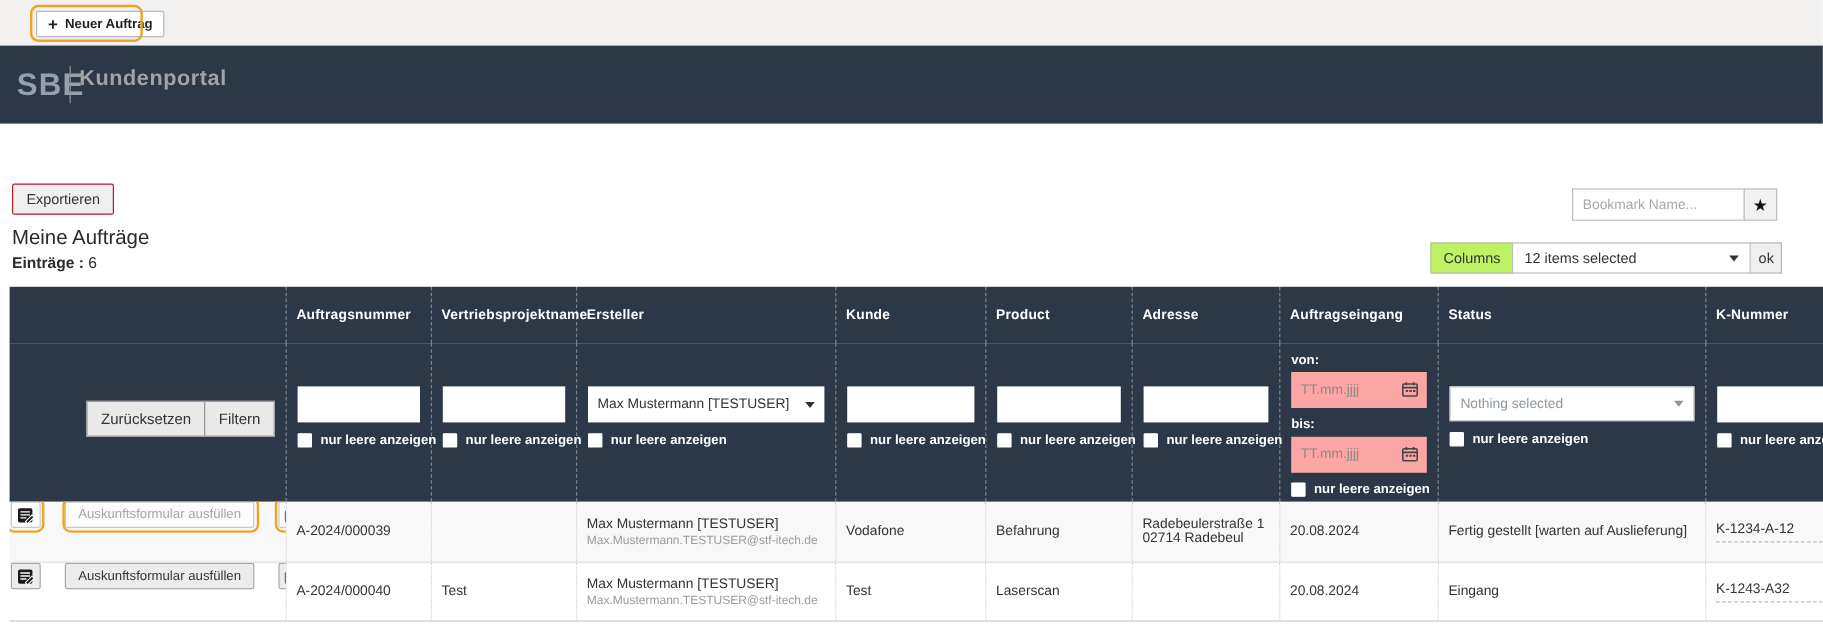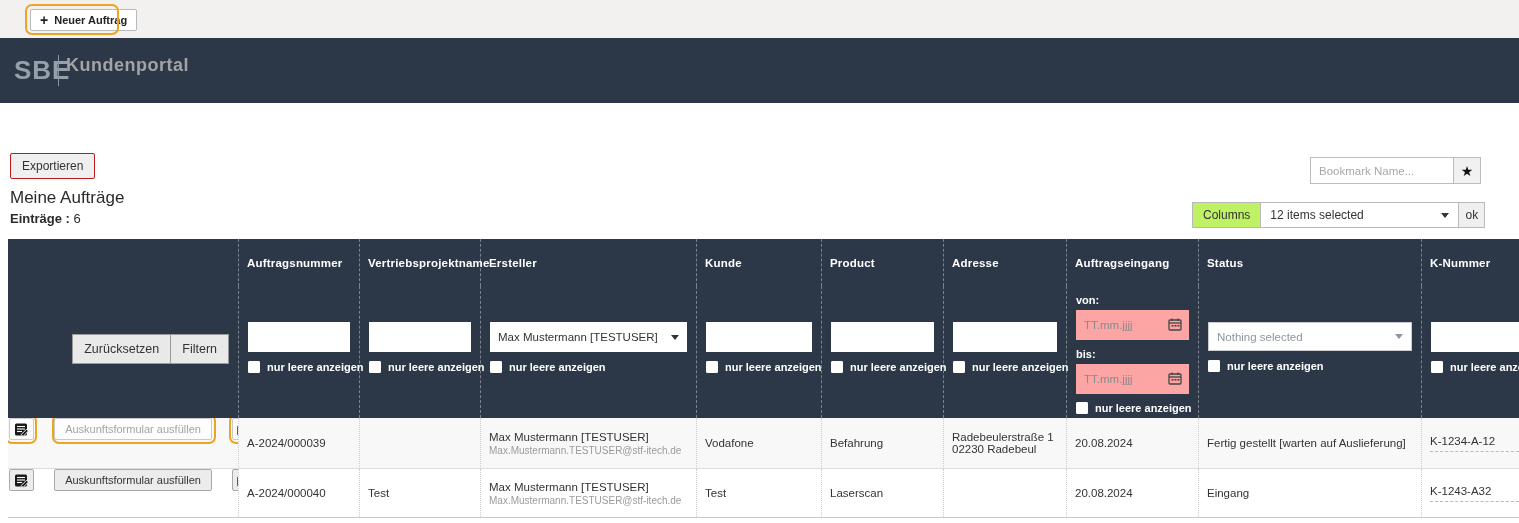--- a/index.html
+++ b/index.html
@@ -296,21 +296,21 @@
       <span class="email">Max.Mustermann.TESTUSER@stf-itech.de</span>
     </div>
     <div class="cell c4">
       <span>Vodafone</span>
     </div>
     <div class="cell c5">
       <span>Befahrung</span>
     </div>
     <div class="cell c6">
       <span>Radebeulerstraße 1</span>
-      <span>02230 Radebeul</span>
+      <span>02714 Radebeul</span>
     </div>
     <div class="cell c7">
       <span>20.08.2024</span>
     </div>
     <div class="cell c8">
       <span>Fertig gestellt [warten auf Auslieferung]</span>
     </div>
     <div class="cell c9">
       <span class="knum-val">K-1234-A-12</span>
     </div>

